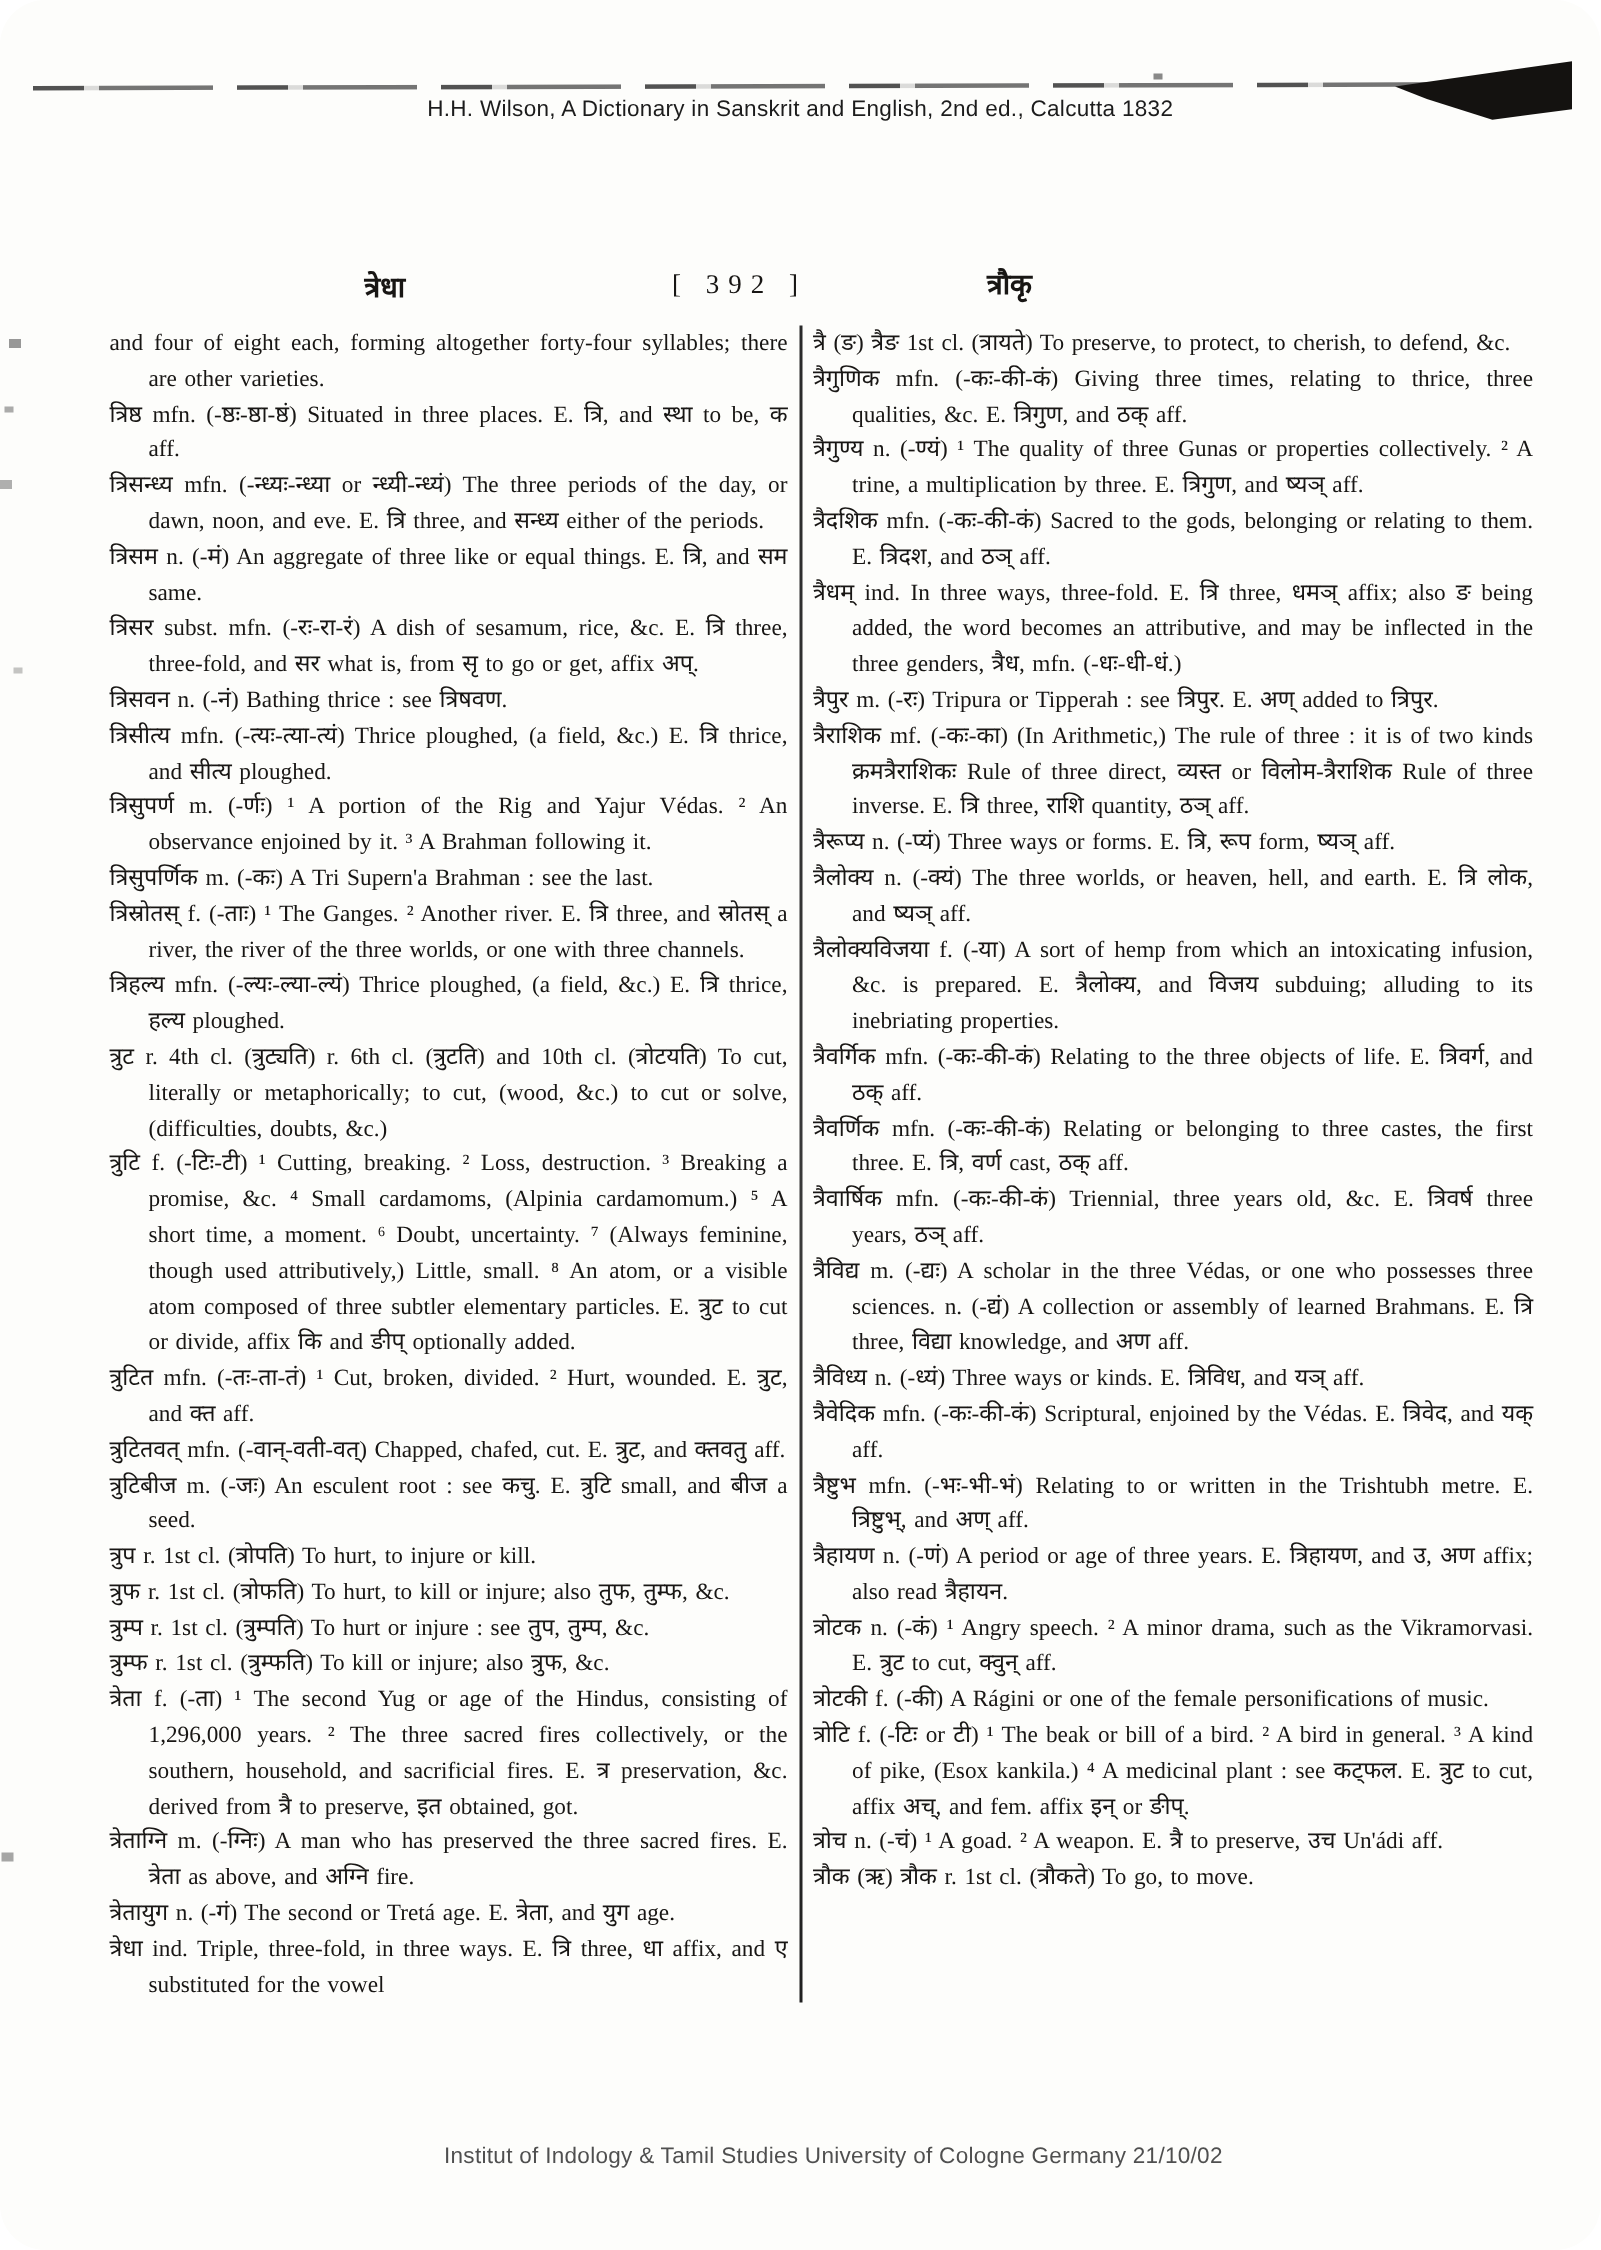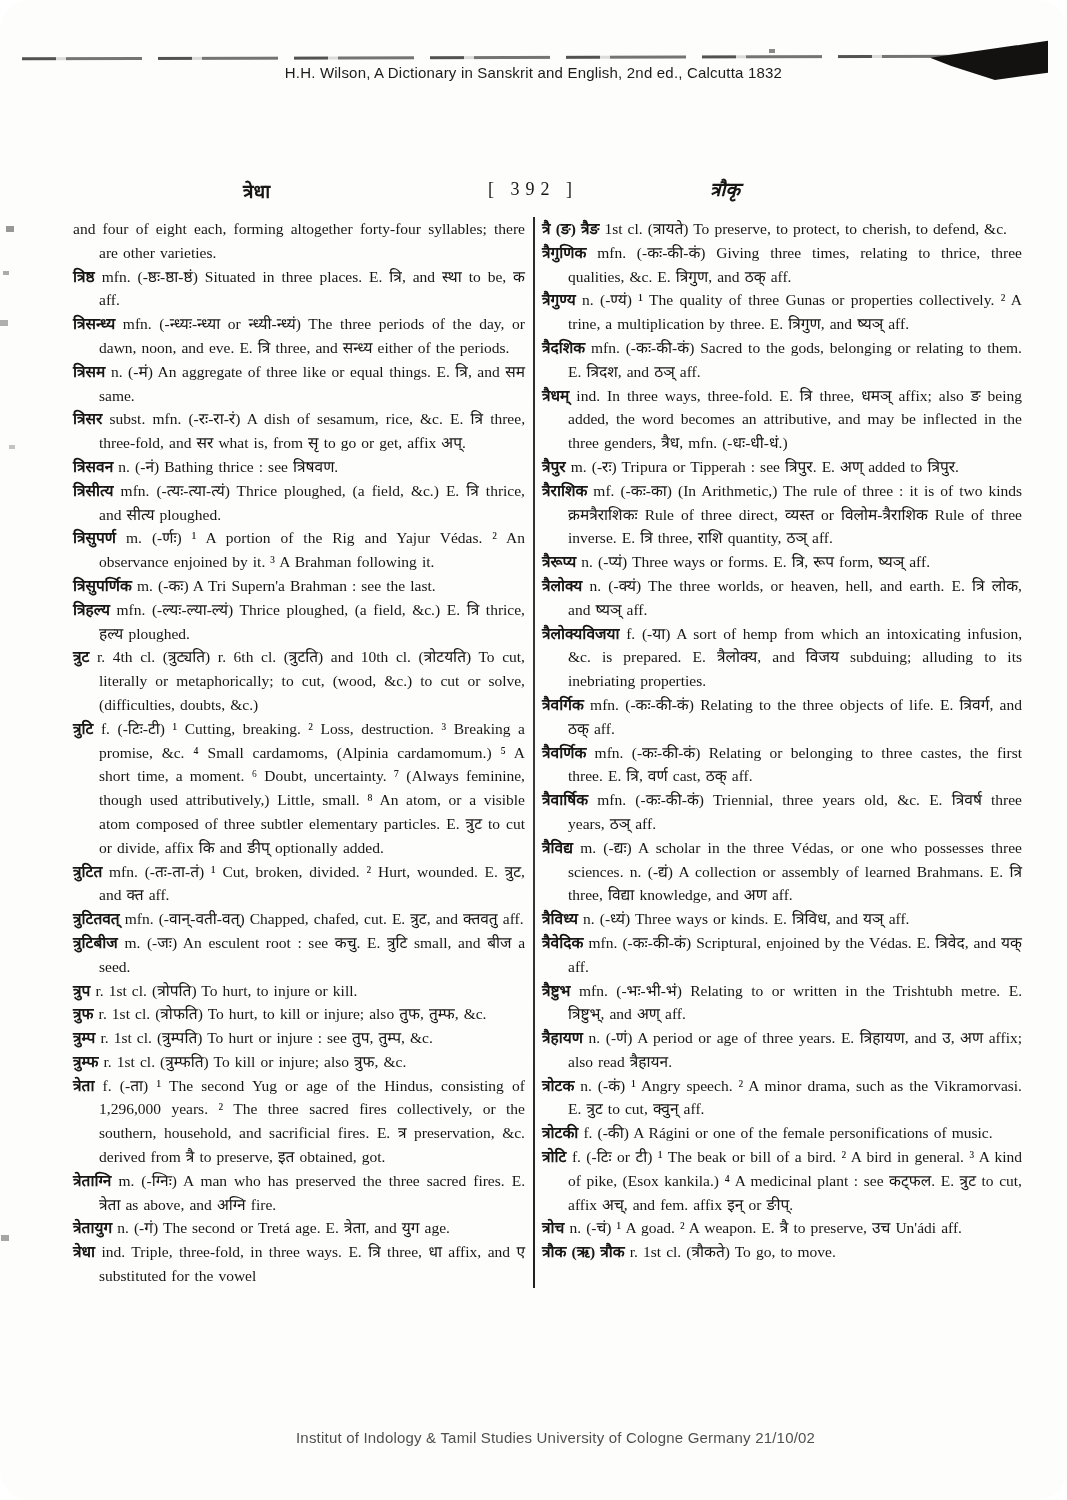--- a/index.html
+++ b/index.html
@@ -35,34 +35,34 @@
                770px 50px 0 1px rgba(60,60,60,.6);
   }
   .caption{
     position:absolute;top:64px;left:0;width:100%;
     text-align:center;
     font-family:"Liberation Sans", sans-serif;
     font-size:15px;color:#1c1c1c;letter-spacing:.2px;
   }
   .runhead{position:absolute;top:176px;left:0;width:100%;height:34px;font-size:19px;}
   .rh-left{position:absolute;left:243px;top:2px;font-weight:bold;}
-  .rh-center{position:absolute;left:448px;top:3px;width:130px;text-align:right;
+  .rh-center{position:absolute;left:448px;top:3px;width:130px;text-align:left;
     font-size:18px;letter-spacing:6px;}
-  .rh-right{position:absolute;left:710px;top:0;font-weight:bold;font-style:italic;}
+  .rh-right{position:absolute;left:658px;top:0;font-weight:bold;}
   .cols{
     position:absolute;top:217px;left:73px;width:952px;
     display:flex;align-items:stretch;
   }
   .col{font-size:15.5px;line-height:23.8px;word-spacing:1.2px;text-align:justify;}
   .col-left{width:452px;}
   .col-right{width:480px;}
   .rule{width:2px;margin:0 7px 0 8px;
     background:linear-gradient(#2a2a2a, #3a3a3a 55%, #202020);}
   .entry{margin:0;padding-left:26px;text-indent:-26px;}
-  .hw{font-weight:bold;}
+  .hw{font-weight:normal;}
   .watermark{
     position:absolute;left:296px;top:1429px;width:620px;
     font-family:"Liberation Sans", sans-serif;
     font-size:15px;color:rgba(55,55,55,.88);
     white-space:nowrap;letter-spacing:.2px;
   }
 </style>
 </head>
 <body>
 
@@ -83,20 +83,21 @@
     <div class="col col-left" id="col-left">
         <p class="entry"><span>and four of eight each, forming altogether forty-four syllables; there are other varieties.</span></p>
         <p class="entry"><span class="hw">त्रिष्ठ</span> <span>mfn. (-ष्ठः-ष्ठा-ष्ठं) Situated in three places. E. त्रि, and स्था to be, क aff.</span></p>
         <p class="entry"><span class="hw">त्रिसन्ध्य</span> <span>mfn. (-न्ध्यः-न्ध्या or न्ध्यी-न्ध्यं) The three periods of the day, or dawn, noon, and eve. E. त्रि three, and सन्ध्य either of the periods.</span></p>
         <p class="entry"><span class="hw">त्रिसम</span> <span>n. (-मं) An aggregate of three like or equal things. E. त्रि, and सम same.</span></p>
         <p class="entry"><span class="hw">त्रिसर</span> <span>subst. mfn. (-रः-रा-रं) A dish of sesamum, rice, &amp;c. E. त्रि three, three-fold, and सर what is, from सृ to go or get, affix अप्.</span></p>
         <p class="entry"><span class="hw">त्रिसवन</span> <span>n. (-नं) Bathing thrice : see त्रिषवण.</span></p>
         <p class="entry"><span class="hw">त्रिसीत्य</span> <span>mfn. (-त्यः-त्या-त्यं) Thrice ploughed, (a field, &amp;c.) E. त्रि thrice, and सीत्य ploughed.</span></p>
         <p class="entry"><span class="hw">त्रिसुपर्ण</span> <span>m. (-र्णः) ¹ A portion of the Rig and Yajur Védas. ² An observance enjoined by it. ³ A Brahman following it.</span></p>
         <p class="entry"><span class="hw">त्रिसुपर्णिक</span> <span>m. (-कः) A Tri Supern'a Brahman : see the last.</span></p>
+        <p class="entry"><span class="hw">त्रिस्रोतस्</span> <span>f. (-ताः) ¹ The Ganges. ² Another river. E. त्रि three, and स्रोतस् a river, the river of the three worlds, or one with three channels.</span></p>
         <p class="entry"><span class="hw">त्रिहल्य</span> <span>mfn. (-ल्यः-ल्या-ल्यं) Thrice ploughed, (a field, &amp;c.) E. त्रि thrice, हल्य ploughed.</span></p>
         <p class="entry"><span class="hw">त्रुट</span> <span>r. 4th cl. (त्रुट्यति) r. 6th cl. (त्रुटति) and 10th cl. (त्रोटयति) To cut, literally or metaphorically; to cut, (wood, &amp;c.) to cut or solve, (difficulties, doubts, &amp;c.)</span></p>
         <p class="entry"><span class="hw">त्रुटि</span> <span>f. (-टिः-टी) ¹ Cutting, breaking. ² Loss, destruction. ³ Breaking a promise, &amp;c. ⁴ Small cardamoms, (Alpinia cardamomum.) ⁵ A short time, a moment. ⁶ Doubt, uncertainty. ⁷ (Always feminine, though used attributively,) Little, small. ⁸ An atom, or a visible atom composed of three subtler elementary particles. E. त्रुट to cut or divide, affix कि and ङीप् optionally added.</span></p>
         <p class="entry"><span class="hw">त्रुटित</span> <span>mfn. (-तः-ता-तं) ¹ Cut, broken, divided. ² Hurt, wounded. E. त्रुट, and क्त aff.</span></p>
         <p class="entry"><span class="hw">त्रुटितवत्</span> <span>mfn. (-वान्-वती-वत्) Chapped, chafed, cut. E. त्रुट, and क्तवतु aff.</span></p>
         <p class="entry"><span class="hw">त्रुटिबीज</span> <span>m. (-जः) An esculent root : see कचु. E. त्रुटि small, and बीज a seed.</span></p>
         <p class="entry"><span class="hw">त्रुप</span> <span>r. 1st cl. (त्रोपति) To hurt, to injure or kill.</span></p>
         <p class="entry"><span class="hw">त्रुफ</span> <span>r. 1st cl. (त्रोफति) To hurt, to kill or injure; also तुफ, तुम्फ, &amp;c.</span></p>
         <p class="entry"><span class="hw">त्रुम्प</span> <span>r. 1st cl. (त्रुम्पति) To hurt or injure : see तुप, तुम्प, &amp;c.</span></p>
         <p class="entry"><span class="hw">त्रुम्फ</span> <span>r. 1st cl. (त्रुम्फति) To kill or injure; also त्रुफ, &amp;c.</span></p>

